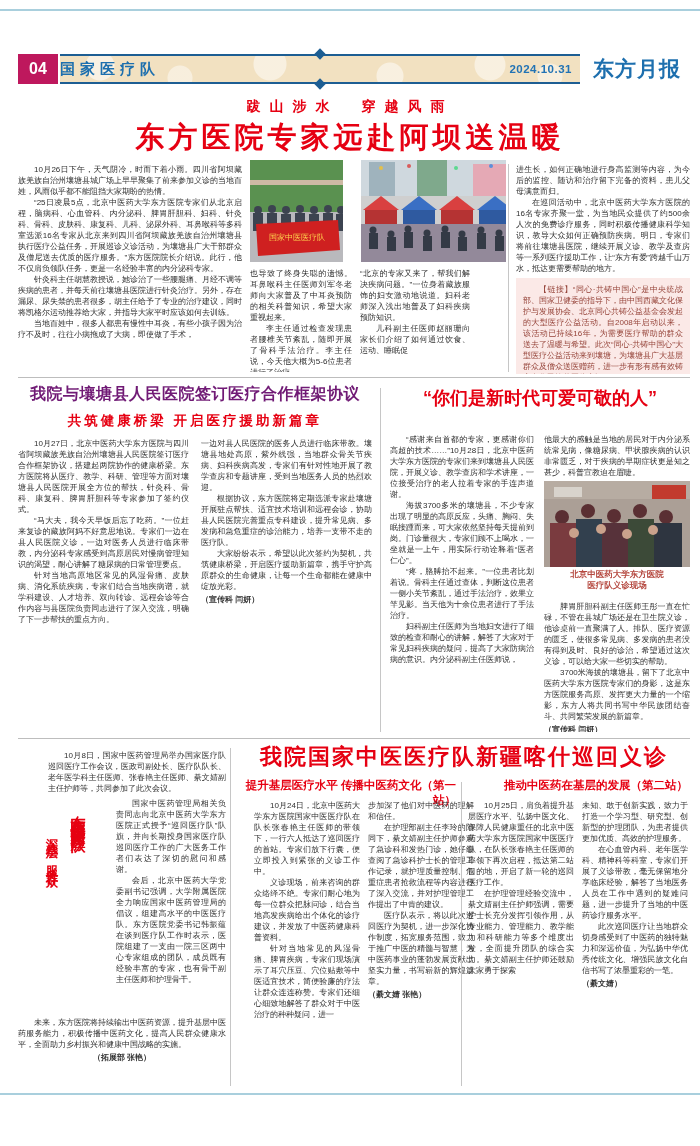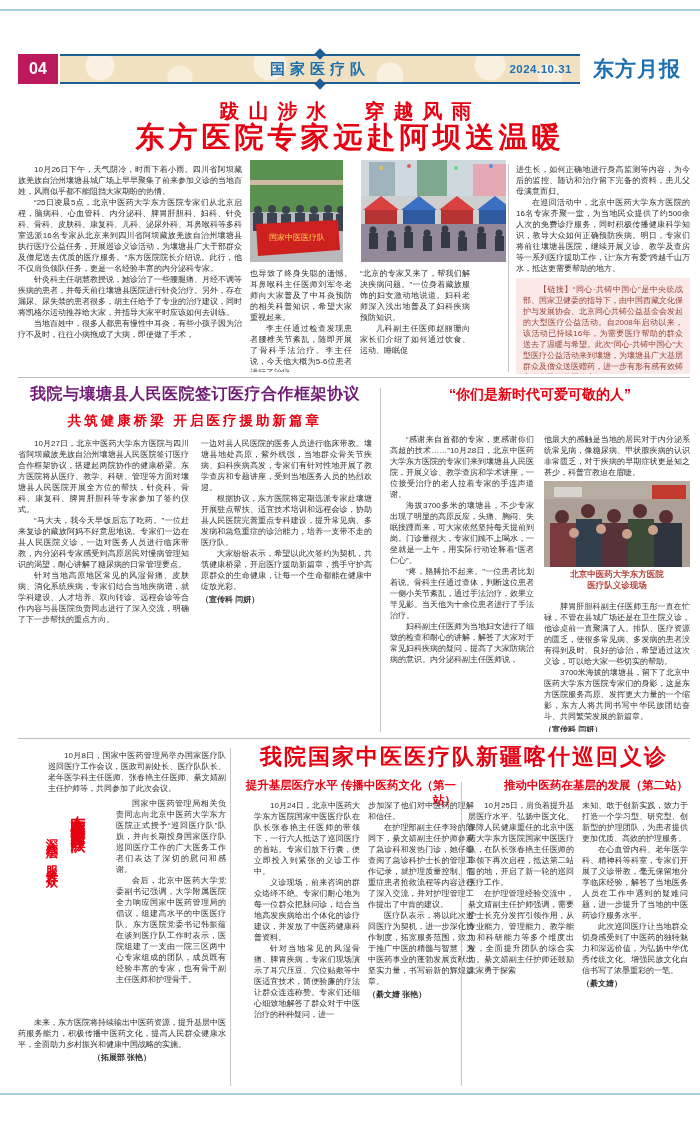--- a/index.html
+++ b/index.html
@@ -13,31 +13,31 @@
   .pagenum { position:absolute; left:18px; top:54px; width:40px; height:30px; background:#be185d; color:#fff;
              font-size:16px; font-weight:bold; text-align:center; line-height:30px; }
   .strip { position:absolute; left:60px; top:54px; width:520px; height:30px; background:#f2e1c1;
            border-top:2px solid #1d5e93; border-bottom:2px solid #1d5e93;
            background-image:radial-gradient(circle 14px at 40px 10px, rgba(255,255,255,.55) 0 14px, transparent 15px),
                             radial-gradient(circle 12px at 120px 22px, rgba(255,255,255,.45) 0 12px, transparent 13px),
                             radial-gradient(circle 16px at 210px 8px, rgba(255,255,255,.5) 0 16px, transparent 17px),
                             radial-gradient(circle 13px at 330px 20px, rgba(255,255,255,.5) 0 13px, transparent 14px),
                             radial-gradient(circle 15px at 430px 9px, rgba(255,255,255,.5) 0 15px, transparent 16px),
                             radial-gradient(circle 12px at 490px 20px, rgba(255,255,255,.45) 0 12px, transparent 13px); }
-  .section-title { position:absolute; left:0; right:0; top:0; height:26px; line-height:26px; text-align:center;
+  .section-title { position:absolute; left:0; right:0; top:0; height:26px; line-height:26px; text-align:left;
                    font-family:"Liberation Serif", serif; font-weight:bold; font-size:15px; color:#1d6fae; letter-spacing:5px; }
   .strip .date { position:absolute; right:8px; top:0; height:26px; line-height:26px; font-size:11.5px; font-weight:bold; color:#2273b5; letter-spacing:.5px; }
   .diamond { position:absolute; left:50%; width:8px; height:8px; background:#1d5e93; transform:translateX(-50%) rotate(45deg); }
   .diamond.d1 { top:-6px; } .diamond.d2 { bottom:-6px; }
   .masthead { position:absolute; left:584px; top:52px; width:106px; height:34px; text-align:center; line-height:34px;
               font-family:"Liberation Serif", serif; font-weight:bold; font-size:21px; color:#1d6fae; letter-spacing:1px; }
 
   
   .kicker { position:absolute; left:18px; top:98px; width:664px; text-align:center; font-family:"Liberation Serif", serif;
-            font-weight:bold; font-size:20px; color:#e60012; letter-spacing:9px; }
+            font-weight:bold; font-size:14px; color:#e60012; letter-spacing:9px; }
   .mainhead { position:absolute; left:18px; top:118px; width:664px; text-align:center; font-weight:bold; font-size:29px;
               color:#e60012; letter-spacing:4px; }
 
   
   .para { margin:0; font-size:8px; line-height:11px; text-align:justify; text-indent:2em; }
   .para.cont { text-indent:0; }
   .byline { font-size:8px; font-weight:bold; text-align:left; color:#333; margin-top:2px; }
   .byline.center { text-align:center; }
   .tcol { overflow:hidden; }
 
@@ -56,21 +56,21 @@
 
   
   .a2 { position:absolute; left:18px; top:384px; width:354px; }
   .a2 h2 { font-size:16px; font-weight:bold; color:#701a75; text-align:center; letter-spacing:.5px; }
   .a2 .sub { font-size:13.5px; font-weight:bold; color:#e60012; text-align:center; letter-spacing:3px; margin-top:7px; }
   .a2cols { position:absolute; left:18px; top:438px; width:354px; height:276px; display:flex; gap:12px; }
   .a2cols .tcol { width:171px; height:276px; }
 
   
   .a3 { position:absolute; left:390px; top:386px; width:300px; }
-  .a3 h2 { font-size:14px; font-weight:bold; color:#e60012; text-align:center; }
+  .a3 h2 { font-size:18px; font-weight:bold; color:#e60012; text-align:center; }
   .a3cols { position:absolute; left:390px; top:434px; width:300px; height:298px; display:flex; gap:10px; }
   .a3c1 { width:144px; height:298px; }
   .a3c2 { width:146px; height:298px; }
   .a3photo { width:146px; height:86px; margin:3px 0 2px 0; }
   .caption { font-size:8.5px; line-height:11px; font-weight:bold; color:#b5483f; text-align:center; }
 
   
   .a4 { position:absolute; left:18px; top:750px; width:208px; height:336px; overflow:hidden; }
   .a4top { padding-left:30px; margin-bottom:4px; }
   .a4mid { display:flex; margin-top:2px; }

